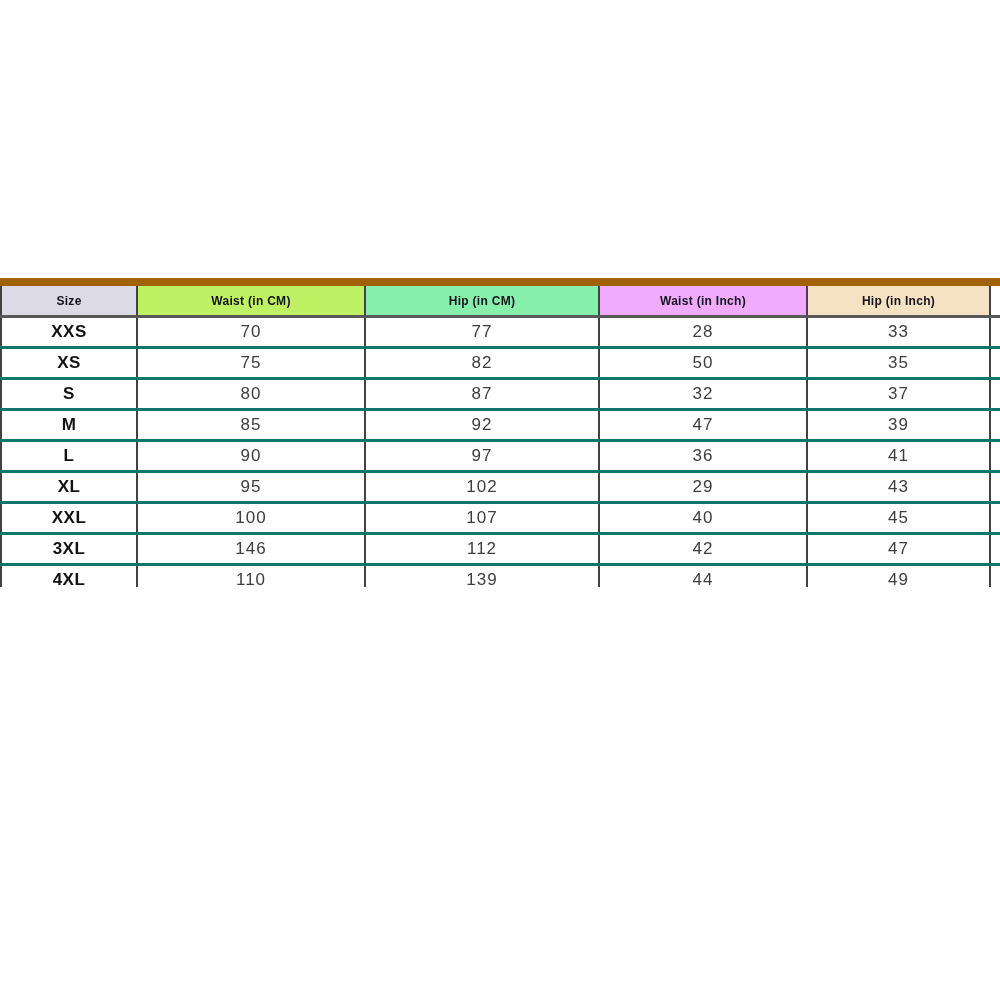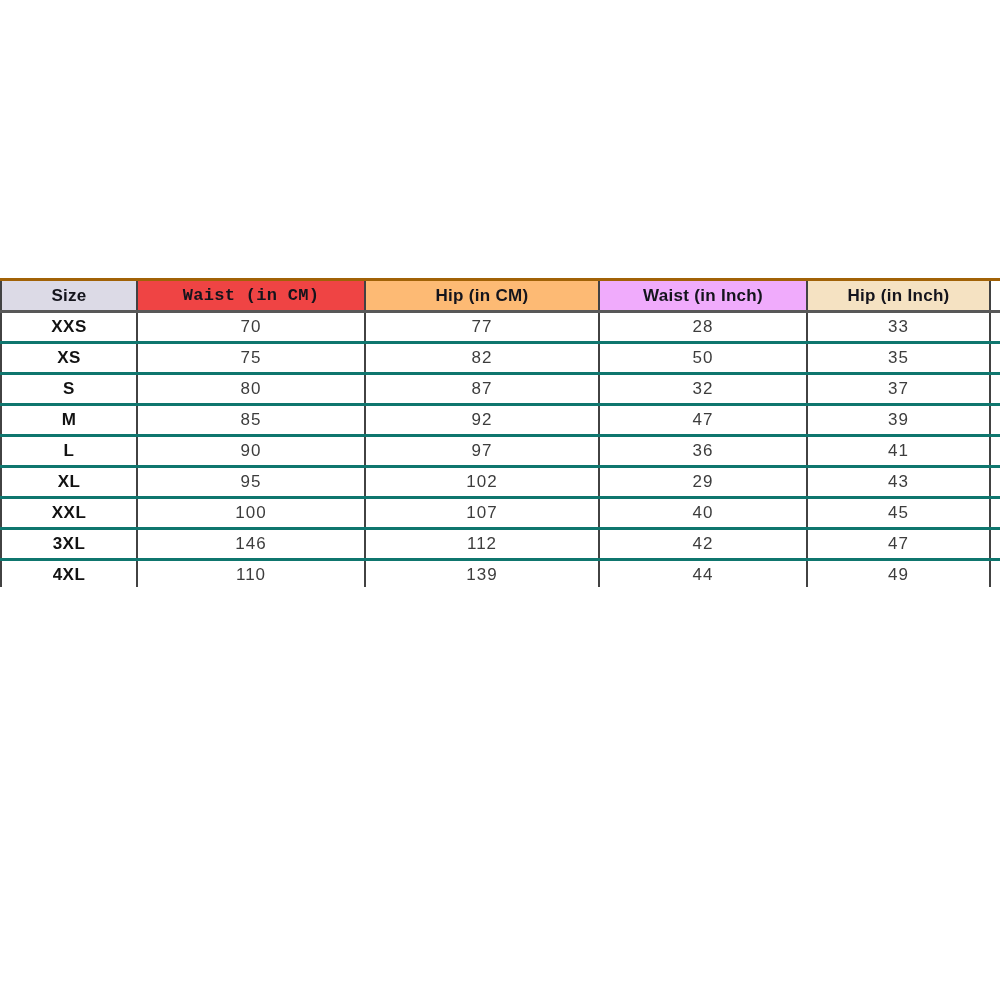--- a/index.html
+++ b/index.html
@@ -32,25 +32,25 @@
     padding: 0;
     margin: 0;
     text-align: center;
     vertical-align: middle;
     border-left: 2px solid #424242;
     white-space: nowrap;
     overflow: hidden;
   }
   table.size-chart thead th {
     height: 29px;
-    font-size: 17px;
+    font-size: 12px;
     font-weight: bold;
     letter-spacing: 0.3px;
     color: #14141c;
-    border-top: 3px solid #a16207;
+    border-top: 8px solid #a16207;
     border-bottom: 3px solid #585858;
   }
   table.size-chart tbody td {
     height: 28px;
     font-size: 17px;
     letter-spacing: 1px;
     color: #3d3d3d;
     background: #ffffff;
     border-bottom: 3px solid #0f766e;
   }
@@ -72,22 +72,22 @@
       <col style="width:136px">
       <col style="width:228px">
       <col style="width:234px">
       <col style="width:208px">
       <col style="width:183px">
       <col style="width:25px">
     </colgroup>
     <thead>
       <tr>
           <th style="background: rgb(220, 218, 230);">Size</th>
-          <th style="background: #ef4444; font-family: Liberation Mono, monospace;">Waist (in CM)</th>
-          <th style="background: #fdba74;">Hip (in CM)</th>
+          <th style="background: #bef264;">Waist (in CM)</th>
+          <th style="background: #86efac;">Hip (in CM)</th>
           <th style="background: #f0abfc;">Waist (in Inch)</th>
           <th style="background: rgb(245, 226, 194); margin-left: 21px;">Hip (in Inch)</th>
           <th class="sliver"></th>
         </tr>
     </thead>
     <tbody>
         <tr>
           <td class="size-cell">XXS</td>
           <td>70</td>
           <td>77</td>

